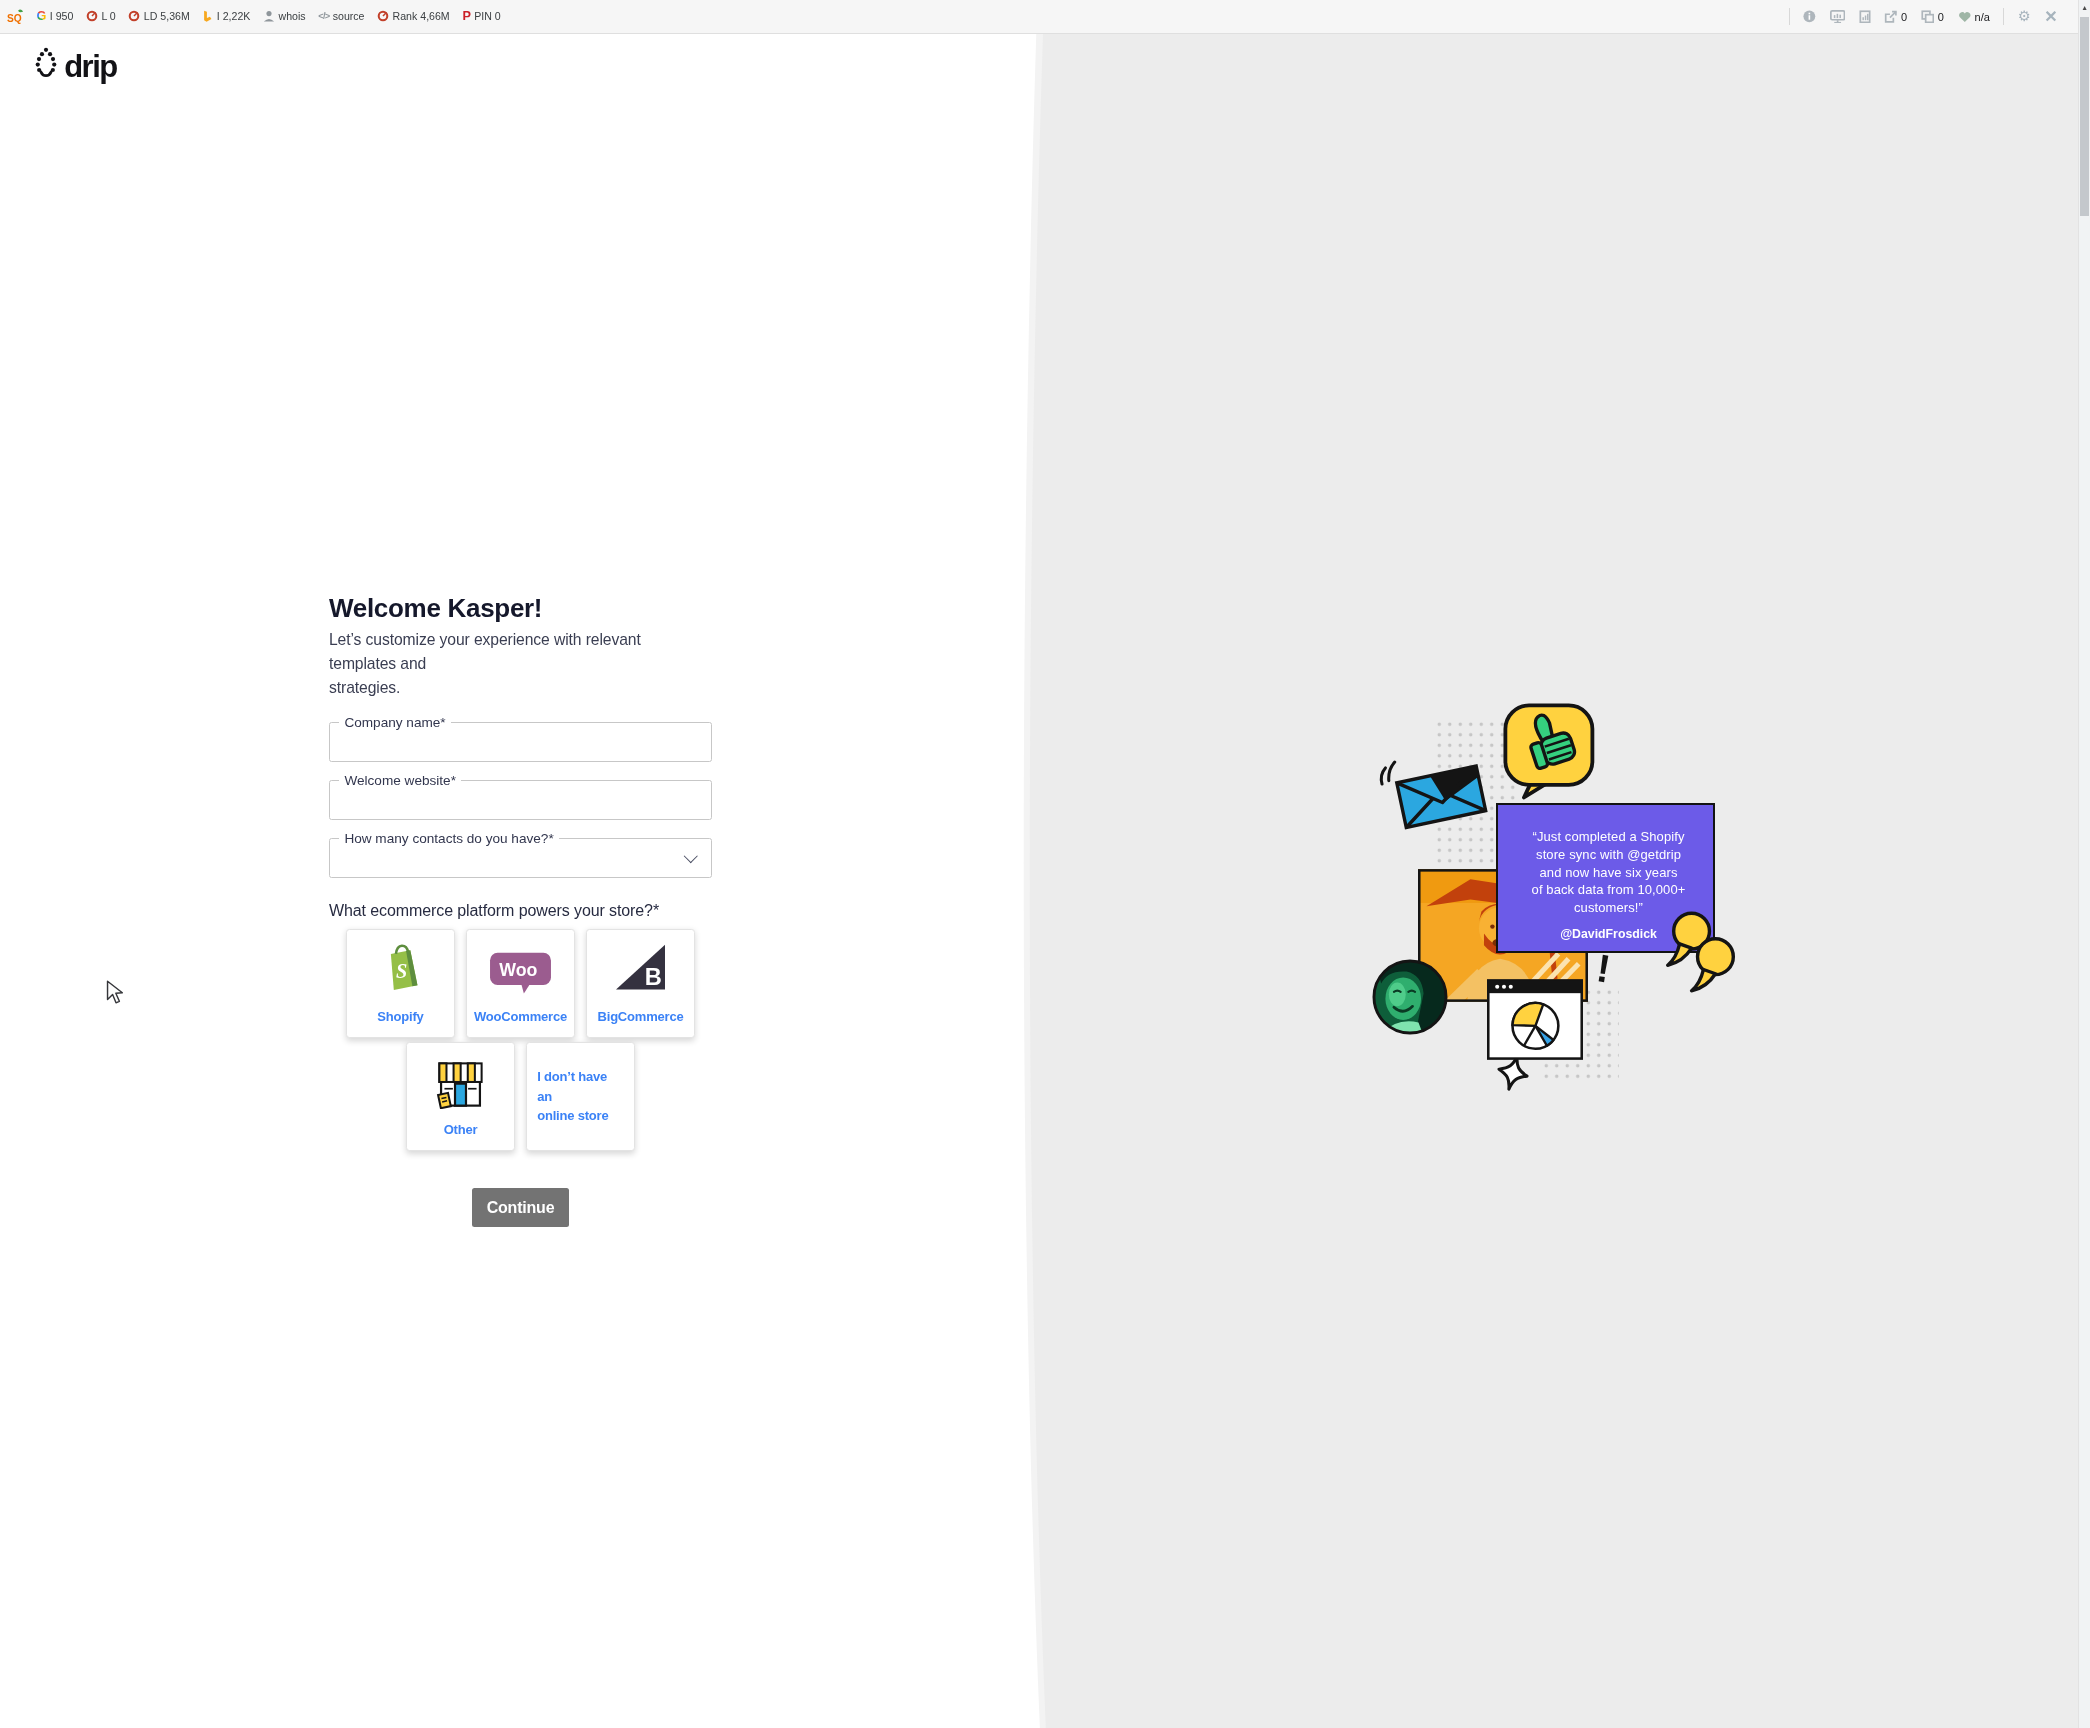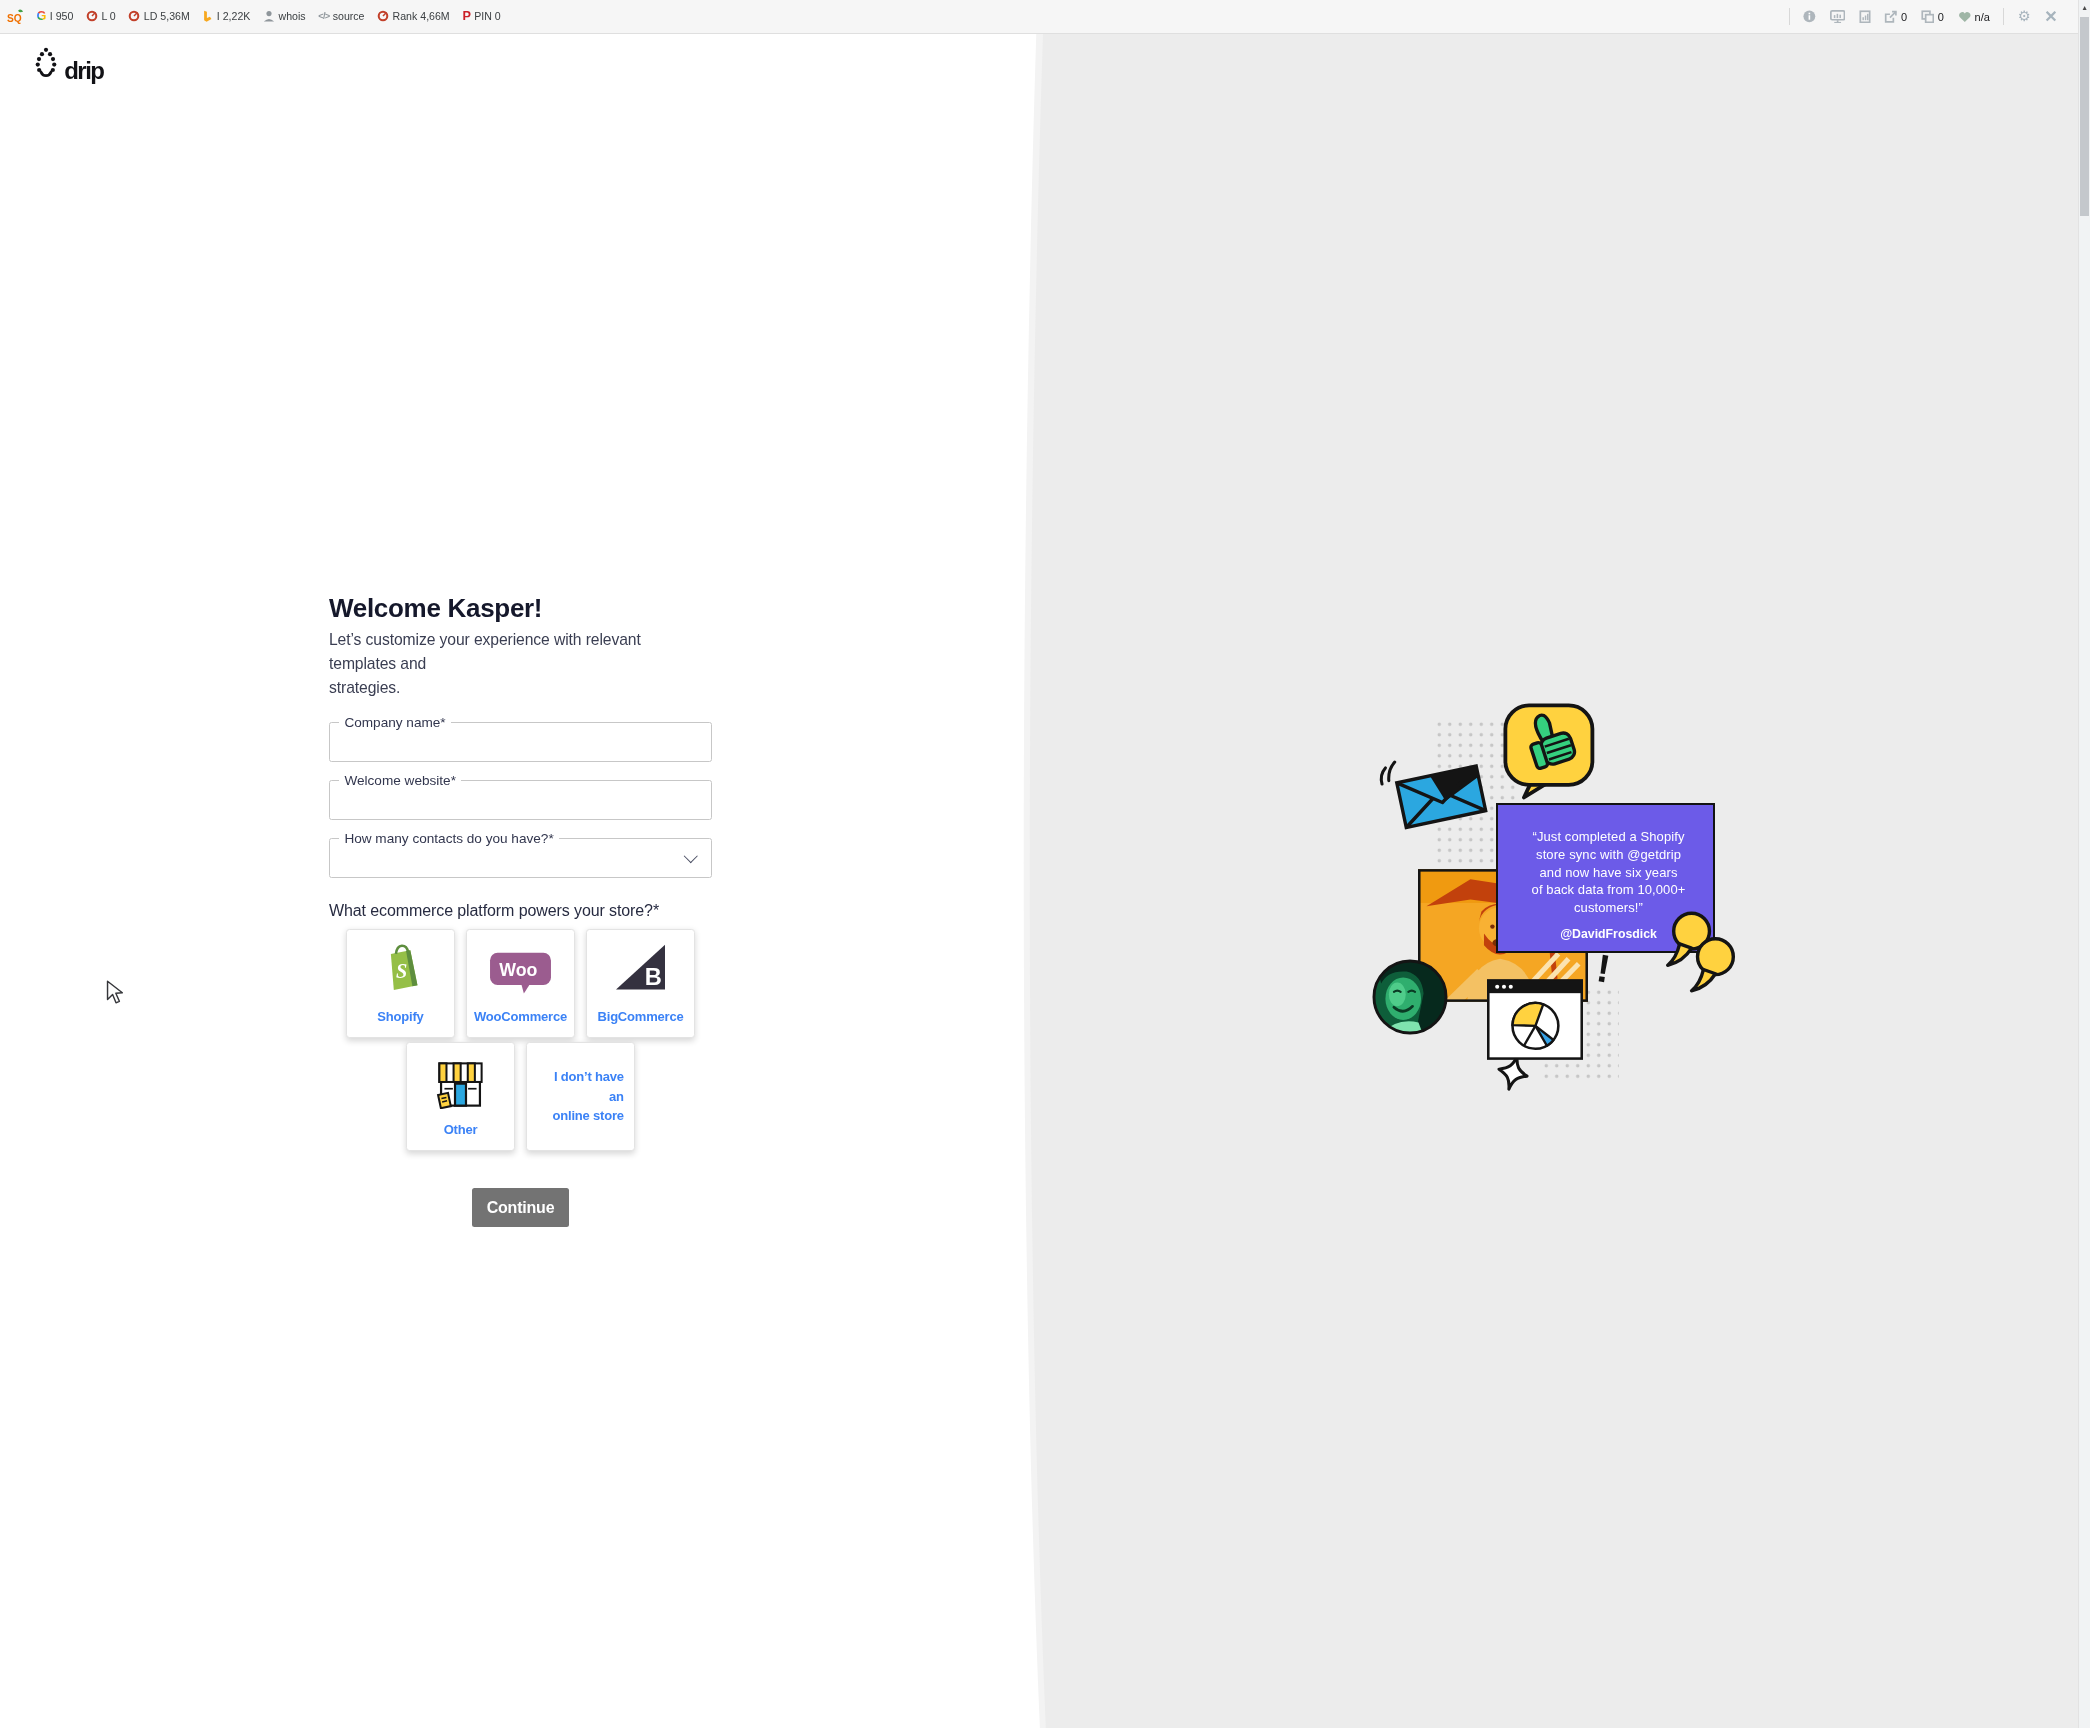--- a/index.html
+++ b/index.html
@@ -24,42 +24,42 @@
   .tb-glyph.close{font-size:16px;font-weight:700;}
 
   
   .scrollbar{position:absolute;right:0;top:0;width:12px;height:1729px;background:#F1F3F4;
              border-left:0.8px solid #E2E2E2;z-index:50;box-sizing:border-box;}
   .scroll-arrow{display:block;text-align:center;font-size:6.8px;color:#4A4A4A;padding-top:4.2px;cursor:pointer;}
   .scroll-thumb{position:absolute;left:1.3px;top:17px;width:8.5px;height:199px;background:#C4C8CC;cursor:pointer;}
 
   
   .logo{position:absolute;left:32px;top:46px;display:flex;align-items:flex-end;gap:4.2px;z-index:10;}
-  .logo-word{font-size:24px;font-weight:700;letter-spacing:-1.5px;color:#121216;line-height:.8;}
+  .logo-word{font-size:31px;font-weight:700;letter-spacing:-1.5px;color:#121216;line-height:.8;}
 
   .panel-form{position:absolute;left:329px;top:593px;width:383px;z-index:10;}
   .welcome{font-size:26px;font-weight:700;color:#15182B;margin:0;letter-spacing:-0.3px;}
   .sub{margin-top:4px;font-size:15.7px;line-height:1.52;color:#3A3E52;white-space:pre-line;letter-spacing:-0.1px;}
   .field{position:relative;height:40px;border:1.3px solid #C7C7C7;border-radius:2.5px;background:#fff;box-sizing:border-box;}
   .f1{margin-top:22px;} .f2{margin-top:18px;} .f3{margin-top:18px;}
   .field label{position:absolute;top:-7.6px;left:9.3px;background:#fff;padding:0 5.1px;font-size:13.6px;color:#32364E;}
   .field input{position:absolute;inset:0;width:100%;height:100%;border:none;outline:none;background:transparent;
                font-size:15.3px;padding:8.5px 12px 0;box-sizing:border-box;font-family:inherit;color:#15182B;}
   .selectbox{cursor:pointer;padding-left:9px;}
   .chev{position:absolute;right:15.3px;top:12.7px;width:8.5px;height:8.5px;border-right:1.9px solid #4A4E63;
         border-bottom:1.9px solid #4A4E63;transform:rotate(45deg);}
   .question{margin-top:24px;font-size:16px;color:#272B41;letter-spacing:-0.1px;}
   .cards-row{display:flex;justify-content:center;gap:11px;margin-top:9.3px;}
   .cards-row.second{margin-top:4.2px;}
   .pcard{width:109px;height:109px;background:#fff;border:0.8px solid #E3E3E3;border-radius:3.4px;
          box-shadow:0 2.5px 6.8px rgba(0,0,0,.16);display:flex;flex-direction:column;align-items:center;
          justify-content:flex-end;padding-bottom:12.7px;box-sizing:border-box;cursor:pointer;position:relative;}
   .pcard .picon{position:absolute;top:13.6px;left:0;right:0;display:flex;justify-content:center;}
   .plabel{font-size:13px;font-weight:700;color:#3b82f6;letter-spacing:-0.2px;}
-  .pcard.textcard{justify-content:center;padding:0 10.2px;text-align:right;}
+  .pcard.textcard{justify-content:center;padding:0 10.2px;text-align:left;}
   .textcard .plabel{white-space:pre-line;line-height:1.5;}
   .continue-wrap{display:flex;justify-content:center;margin-top:37px;}
   .continue{width:97px;height:39px;background:#737373;border:none;border-radius:2.5px;color:#fff;
             font-size:16px;font-weight:700;font-family:inherit;cursor:pointer;letter-spacing:-0.2px;}
 
   
   .cursor{position:absolute;left:105px;top:980px;z-index:60;pointer-events:none;}
 
   
   .illus{position:absolute;left:1356px;top:695px;width:407px;height:424px;z-index:5;}

